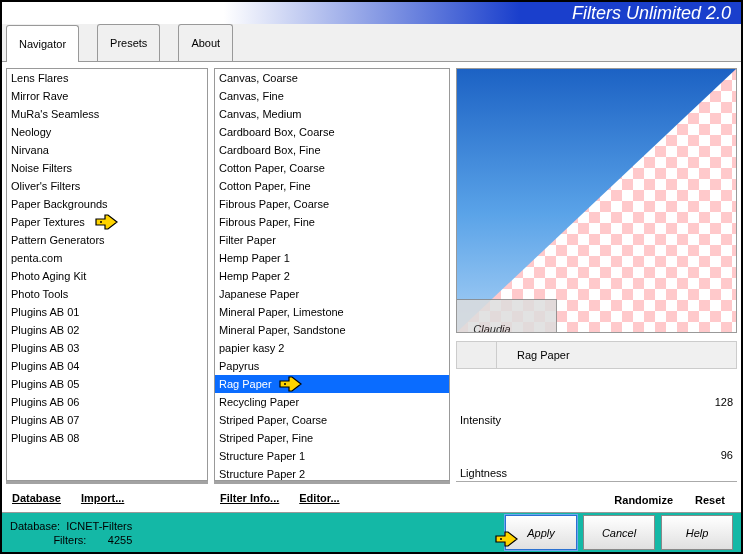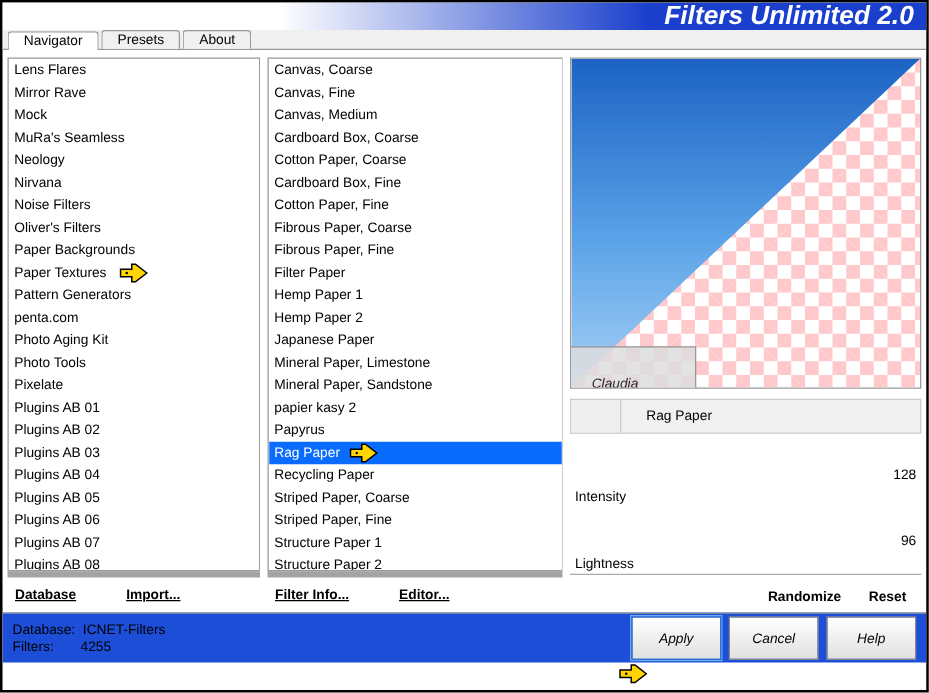--- a/index.html
+++ b/index.html
@@ -1,53 +1,53 @@
 <!DOCTYPE html>
 <html><head>
 <meta charset="utf-8">
 <style>
 * { box-sizing: border-box; margin: 0; padding: 0; font-family: "Segoe UI", Tahoma, Arial, sans-serif; font-size: 11px; }
 body { background: #fff; width: 743px; height: 554px; border: 2px solid #000; position: relative; }
 .header { height: 22px; background: linear-gradient(to right, #fff 30%, #1a3fcc 70%); display: flex; justify-content: flex-end; align-items: center; padding-right: 10px; }
-.header-title { color: #fff; font-weight: bold; font-style: italic; font-size: 21px; }
+.header-title { color: #fff; font-weight: normal; font-style: italic; font-size: 18px; }
 .tabs { display: flex; border-bottom: 1px solid #999; background: #f0f0f0; padding-left: 4px; }
-.tab { padding: 1px 12px; border: 1px solid #999; border-bottom: none; margin-right: 2px; background: #f0f0f0; border-radius: 3px 3px 0 0; cursor: pointer; }
+.tab { padding: 12px 12px; border: 1px solid #999; border-bottom: none; margin-right: 18px; background: #f0f0f0; border-radius: 3px 3px 0 0; cursor: pointer; }
 .tab.active { background: #fff; position: relative; top: 1px; }
 .main { display: flex; height: 450px; padding: 6px 4px 0 4px; }
 .col { display: flex; flex-direction: column; }
 .listbox { flex: 1; border: 1px solid #999; overflow-y: scroll; overflow-x: hidden; background: #fff; position: relative; }
 .col-left { width: 202px; margin-right: 6px; }
 .col-mid { width: 236px; margin-right: 6px; }
 .col-right { flex: 1; }
 .item { padding: 1px 4px; white-space: nowrap; cursor: pointer; line-height: 16px; position: relative; }
 .item.selected { background: #0a6cff; color: #fff; }
 .pointer { position: absolute; width: 26px; height: 20px; pointer-events: none; }
 .pointer svg { width: 26px; height: 20px; }
-.bottom-btns { display: flex; border-top: 5px solid #a3a3a3; padding: 6px 4px; gap: 36px; }
+.bottom-btns { display: flex; border-top: 3px solid #a3a3a3; padding: 6px 4px; gap: 16px; }
 .linkbtn { font-weight: bold; text-decoration: underline; cursor: pointer; padding: 2px; }
 .preview-area { border: 1px solid #999; height: 330px; position: relative; overflow: hidden; background: #fff; margin-bottom: 8px; }
 .checker { position: absolute; inset: 0; background-image:
   linear-gradient(45deg, #ffc9cb 25%, transparent 25%),
   linear-gradient(-45deg, #ffc9cb 25%, transparent 25%),
   linear-gradient(45deg, transparent 75%, #ffc9cb 75%),
   linear-gradient(-45deg, transparent 75%, #ffc9cb 75%);
   background-size: 22px 22px;
   background-position: 0 0, 0 11px, 11px -11px, -11px 0;
 }
 .triangle { position: absolute; top:0; left:0; width:100%; height:100%; background: linear-gradient(180deg, #1c62c4 0%, #5aa3e8 55%, #a8d0f5 100%); clip-path: polygon(0 0, 100% 0, 0 100%); }
 .stamp { position: absolute; left: -30px; top: 230px; width: 130px; height: 60px; background: #ddd; border:1px solid #888; display:flex; align-items:center; justify-content:center; font-style:italic; opacity:0.85; }
 .filter-name-row { display:flex; align-items:center; border:1px solid #ccc; background:#f0f0f0; margin-bottom:6px; }
 .filter-name-swatch { width:40px; height:26px; border-right:1px solid #ccc; background:#eee; }
 .filter-name-text { padding-left: 20px; }
 .slider-row { display:flex; align-items:center; padding: 2px 4px; }
 .slider-label { width: 80px; margin-top: 37px; }
 .slider-track { flex:1; height: 14px; position:relative; }
 .slider-val { width: 30px; text-align:right; }
 .rr-row { display:flex; justify-content:flex-end; gap: 18px; padding: 10px 10px 4px 0; border-top:1px solid #aaa; margin-top:auto; }
-.footer { border-top: 1px solid #999; padding: 4px 8px; display:flex; justify-content:space-between; align-items:center; background:#1d4ed8; height:40px;}
+.footer { border-top: 1px solid #999; padding: 4px 8px; display:flex; justify-content:space-between; align-items:center; background:#14b8a6; height:40px;text-align:right;}
 .footer-left div { line-height:14px; }
 .footer-btns { display:flex; gap:6px; align-items:center; }
 .wbtn { min-width:72px; height:35px; border:1px solid #888; background:linear-gradient(#fff,#e0e0e0); cursor:pointer; display:flex; align-items:center; justify-content:center;font-style:italic; }
 .wbtn.primary { border:1px solid #2a70d0; outline:1px solid #6aa8f0; }
 ::-webkit-scrollbar { width:16px; }
 ::-webkit-scrollbar-track { background:#f0f0f0; border-left:1px solid #ccc;}
 ::-webkit-scrollbar-thumb { background:#c8c8c8; border:1px solid #999;}
 </style>
 </head>
 <body>
@@ -61,36 +61,34 @@
   <div class="tab">Presets</div>
   <div class="tab">About</div>
 </div>
 
 <div class="main">
 
   <div class="col col-left">
     <div class="listbox" id="cat-list">
         <div class="item">Lens Flares</div>
         <div class="item">Mirror Rave</div>
-        <div class="item">Mock</div>
         <div class="item">MuRa's Seamless</div>
         <div class="item">Neology</div>
         <div class="item">Nirvana</div>
         <div class="item">Noise Filters</div>
         <div class="item">Oliver's Filters</div>
         <div class="item">Paper Backgrounds</div>
         <div class="item">Paper Textures<span class="pointer" style="position: absolute; left: 88px; top: -2px;"><svg viewBox="0 0 26 20">
               <path d="M1 8 L10 8 L10 4 L13 4 L22 11 L13 18 L10 18 L10 14 L1 14 Z" fill="#ffd400" stroke="#000" stroke-width="1.2"></path>
               <circle cx="6" cy="11" r="1" fill="#000"></circle>
             </svg></span></div>
         <div class="item">Pattern Generators</div>
         <div class="item">penta.com</div>
         <div class="item">Photo Aging Kit</div>
         <div class="item">Photo Tools</div>
-        <div class="item">Pixelate</div>
         <div class="item">Plugins AB 01</div>
         <div class="item">Plugins AB 02</div>
         <div class="item">Plugins AB 03</div>
         <div class="item">Plugins AB 04</div>
         <div class="item">Plugins AB 05</div>
         <div class="item">Plugins AB 06</div>
         <div class="item">Plugins AB 07</div>
         <div class="item">Plugins AB 08</div>
       </div>
     <div class="bottom-btns">
@@ -98,22 +96,22 @@
       <span class="linkbtn">Import...</span>
     </div>
   </div>
 
   <div class="col col-mid">
     <div class="listbox" id="flt-list">
         <div class="item">Canvas, Coarse</div>
         <div class="item">Canvas, Fine</div>
         <div class="item">Canvas, Medium</div>
         <div class="item">Cardboard Box, Coarse</div>
+        <div class="item">Cardboard Box, Fine</div>
         <div class="item">Cotton Paper, Coarse</div>
-        <div class="item">Cardboard Box, Fine</div>
         <div class="item">Cotton Paper, Fine</div>
         <div class="item">Fibrous Paper, Coarse</div>
         <div class="item">Fibrous Paper, Fine</div>
         <div class="item">Filter Paper</div>
         <div class="item">Hemp Paper 1</div>
         <div class="item">Hemp Paper 2</div>
         <div class="item">Japanese Paper</div>
         <div class="item">Mineral Paper, Limestone</div>
         <div class="item">Mineral Paper, Sandstone</div>
         <div class="item">papier kasy 2</div>

